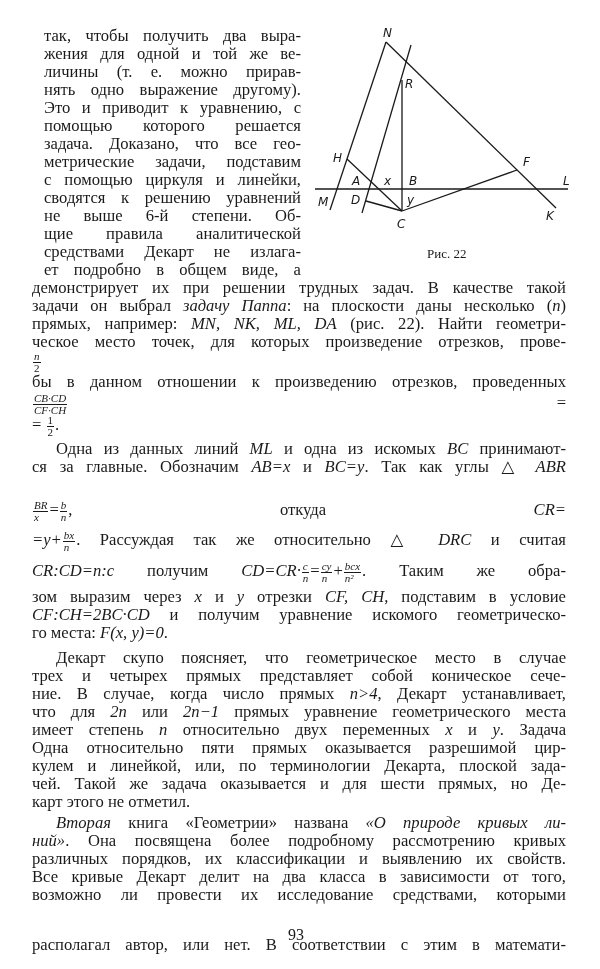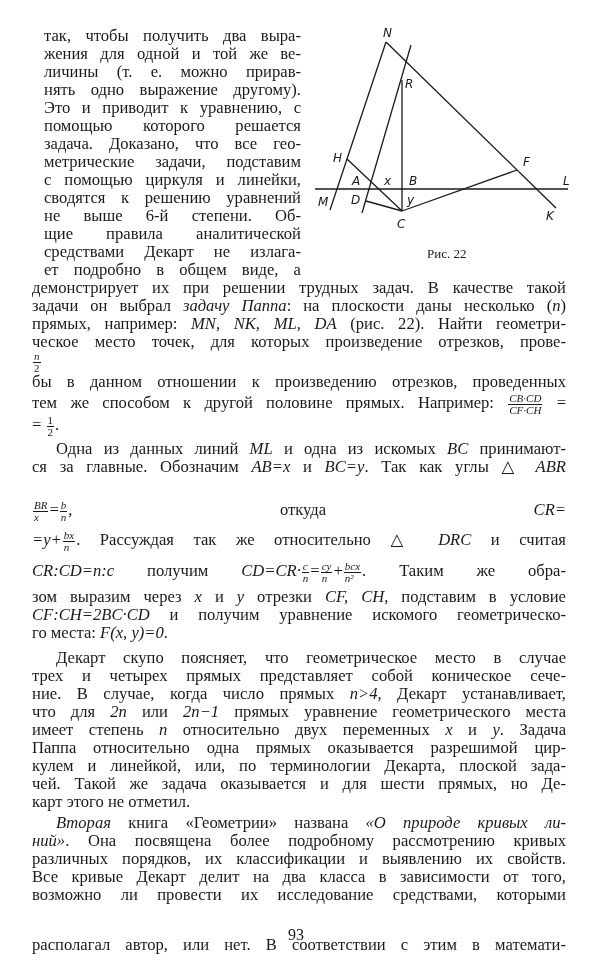--- a/index.html
+++ b/index.html
@@ -67,42 +67,42 @@
 </svg>
 <div class="caption">Рис. 22</div>
 
 <div>
   <div class="line full j" style="top:279px">демонстрирует их при решении трудных задач. В качестве такой</div>
   <div class="line full j" style="top:297px"><span>задачи он выбрал </span><i>задачу Паппа</i><span>: на плоскости даны несколько (</span><i>n</i><span>)</span></div>
   <div class="line full j" style="top:315px"><span>прямых, например: </span><i>MN, NK, ML, DA</i><span> (рис. 22). Найти геометри-</span></div>
   <div class="line full j" style="top:333px">ческое место точек, для которых произведение отрезков, прове-</div>
   <div class="line full j" style="top:351px"> <span class="frac"><span class="num m">n</span><span>2</span></span> </div>
   <div class="line full j" style="top:373px">бы в данном отношении к произведению отрезков, проведенных</div>
-  <div class="line full j" style="top:393px"><span>тем же способом к другой половине прямых. Например:</span> <span class="frac m"><span class="num">CB·CD</span><span>CF·CH</span></span> <span>=</span></div>
+  <div class="line full j" style="top:393px"> <span class="frac m"><span class="num">CB·CD</span><span>CF·CH</span></span> <span>=</span></div>
   <div class="line full last" style="top:415px"><span>=</span> <span class="frac"><span class="num">1</span><span>2</span></span><span>.</span></div>
 </div>
 
 <div>
   <div class="line full j" style="top:440px; left:56px; width:510px"><span>Одна из данных линий </span><i>ML</i><span> и одна из искомых </span><i>BC</i><span> принимают-</span></div>
   <div class="line full j" style="top:458px"><span>ся за главные. Обозначим </span><i>AB=x</i><span> и </span><i>BC=y</i><span>. Так как углы △ </span><i>ABR</i></div>
   <div class="line full j" style="top:500px"> <span class="frac m"><span class="num">BR</span><span>x</span></span><span>=</span><span class="frac m"><span class="num">b</span><span>n</span></span><span>, откуда </span><i>CR=</i></div>
   <div class="line full j" style="top:530px"><i>=y+</i><span class="frac m"><span class="num">bx</span><span>n</span></span><span>. Рассуждая так же относительно △ </span><i>DRC</i><span> и считая</span></div>
   <div class="line full j" style="top:561px"><i>CR:CD=n:c</i><span> получим </span><i>CD=CR·</i><span class="frac m"><span class="num">c</span><span>n</span></span><span>=</span><span class="frac m"><span class="num">cy</span><span>n</span></span><span>+</span><span class="frac m"><span class="num">bcx</span><span>n²</span></span><span>. Таким же обра-</span></div>
   <div class="line full j" style="top:588px"><span>зом выразим через </span><i>x</i><span> и </span><i>y</i><span> отрезки </span><i>CF, CH</i><span>, подставим в условие</span></div>
   <div class="line full j" style="top:606px"><i>CF:CH=2BC·CD</i><span> и получим уравнение искомого геометрическо-</span></div>
   <div class="line full last" style="top:624px"><span>го места: </span><i>F(x, y)=0</i><span>.</span></div>
 </div>
 
 <div>
   <div class="line full j" style="top:649px; left:56px; width:510px">Декарт скупо поясняет, что геометрическое место в случае</div>
   <div class="line full j" style="top:667px">трех и четырех прямых представляет собой коническое сече-</div>
   <div class="line full j" style="top:685px"><span>ние. В случае, когда число прямых </span><i>n&gt;4</i><span>, Декарт устанавливает,</span></div>
   <div class="line full j" style="top:703px"><span>что для </span><i>2n</i><span> или </span><i>2n−1</i><span> прямых уравнение геометрического места</span></div>
   <div class="line full j" style="top:721px"><span>имеет степень </span><i>n</i><span> относительно двух переменных </span><i>x</i><span> и </span><i>y</i><span>. Задача</span></div>
-  <div class="line full j" style="top:739px">Паппа относительно одна прямых оказывается разрешимой цир-</div>
+  <div class="line full j" style="top:739px">Одна относительно пяти прямых оказывается разрешимой цир-</div>
   <div class="line full j" style="top:757px">кулем и линейкой, или, по терминологии Декарта, плоской зада-</div>
   <div class="line full j" style="top:775px">чей. Такой же задача оказывается и для шести прямых, но Де-</div>
   <div class="line full last" style="top:793px">карт этого не отметил.</div>
 </div>
 
 <div>
   <div class="line full j" style="top:814px; left:56px; width:510px"><i>Вторая</i><span> книга «Геометрии» названа </span><i>«О природе кривых ли-</i></div>
   <div class="line full j" style="top:832px"><i>ний»</i><span>. Она посвящена более подробному рассмотрению кривых</span></div>
   <div class="line full j" style="top:850px">различных порядков, их классификации и выявлению их свойств.</div>
   <div class="line full j" style="top:868px">Все кривые Декарт делит на два класса в зависимости от того,</div>

